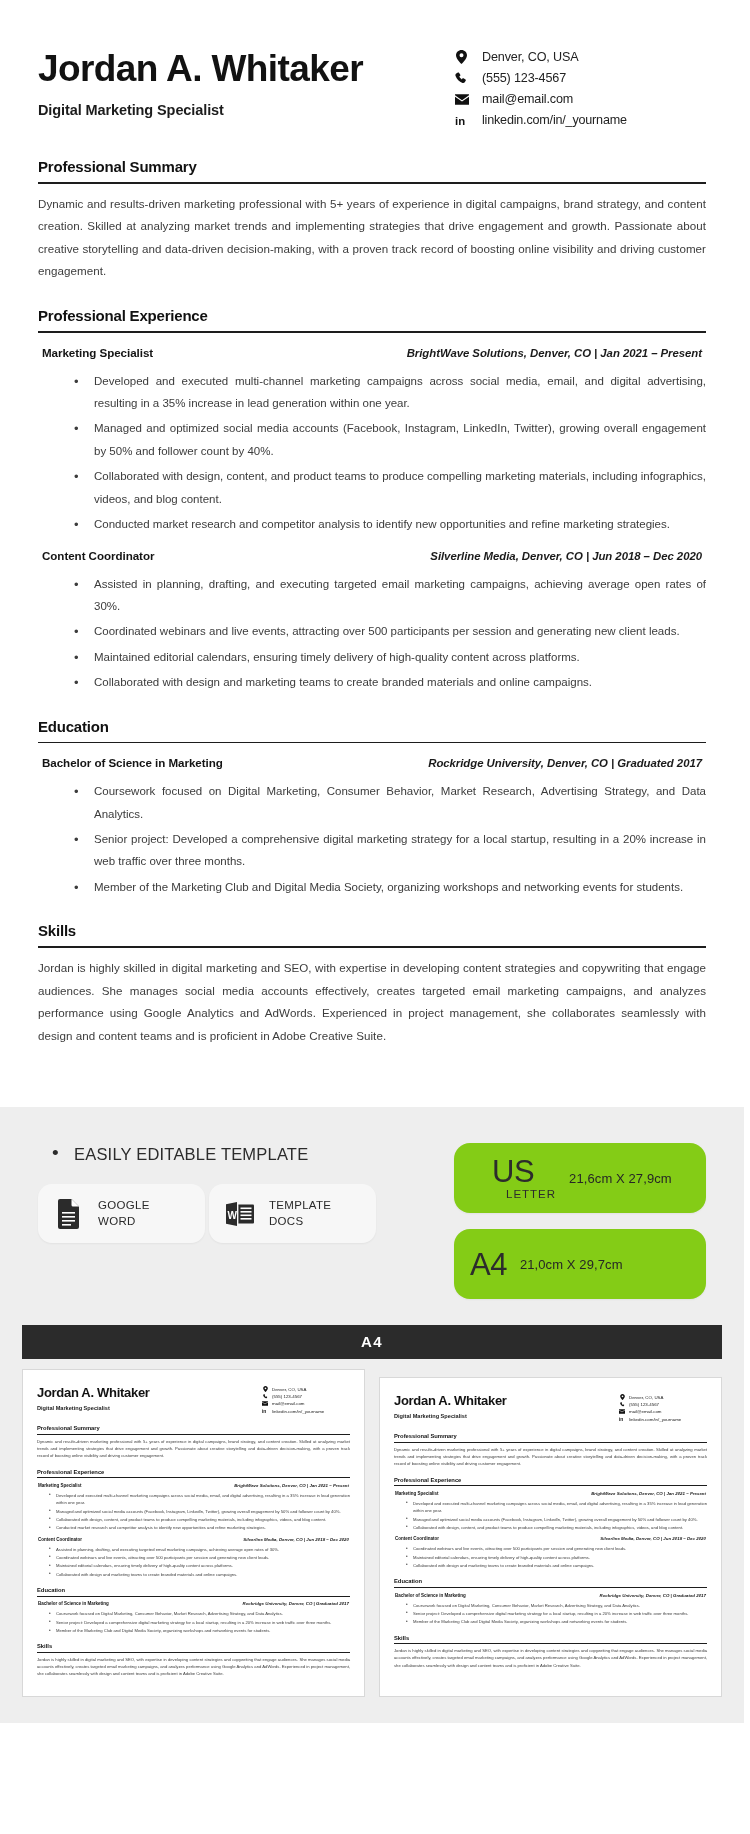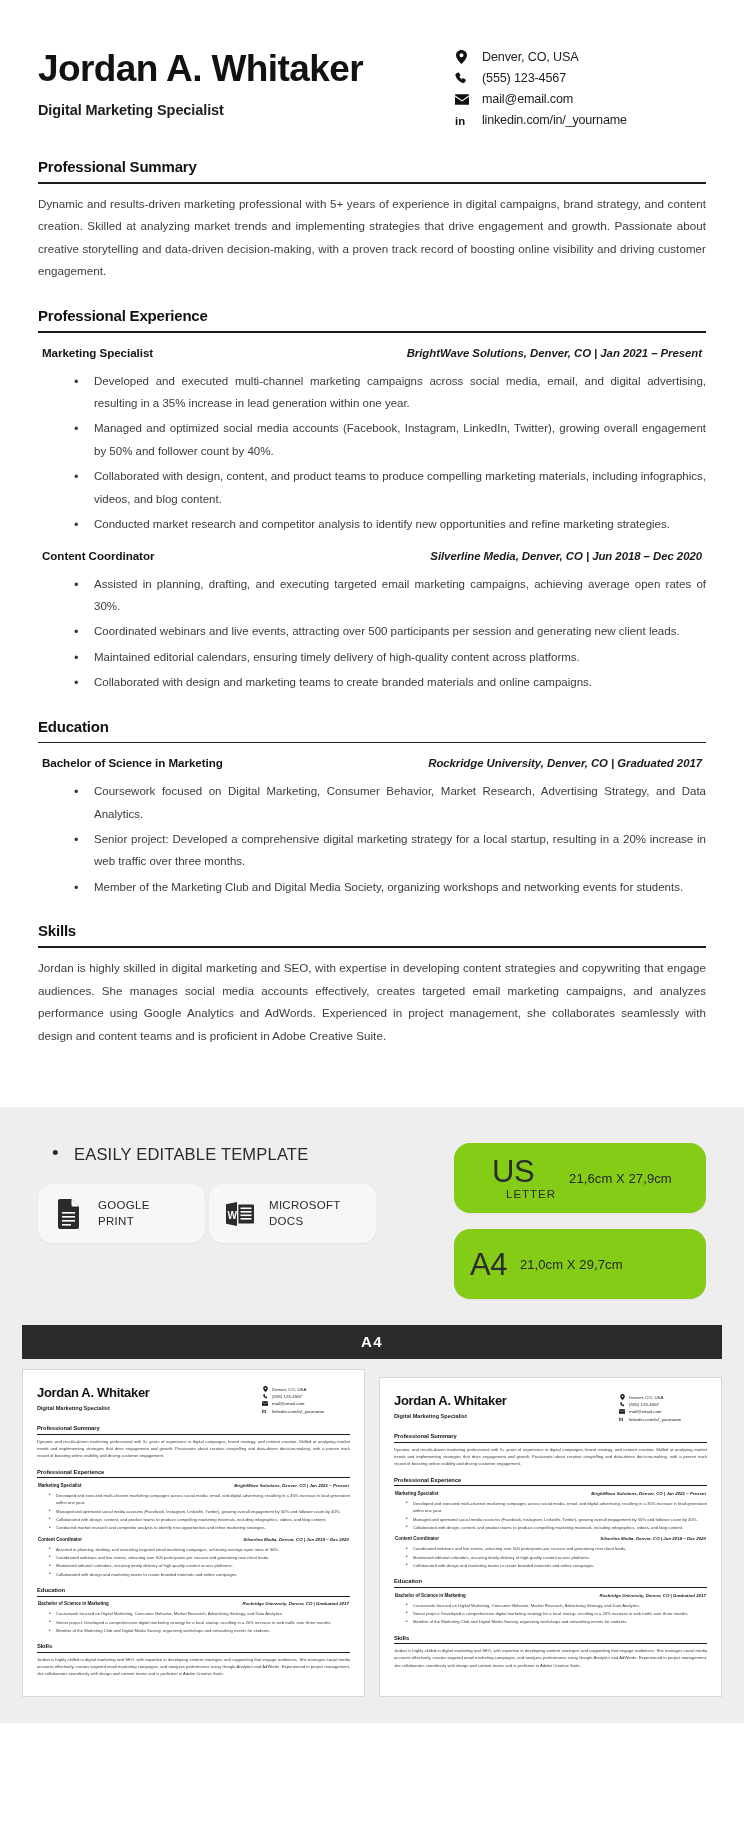--- a/index.html
+++ b/index.html
@@ -262,38 +262,38 @@
                 <path fill="#2b2b2b" d="M14.5 0H3a2 2 0 0 0-2 2v26a2 2 0 0 0 2 2h17a2 2 0 0 0 2-2V7.5L14.5 0z"></path>
                 <path fill="#ffffff" d="M14.5 0v6a1.5 1.5 0 0 0 1.5 1.5h6L14.5 0z"></path>
                 <rect x="5" y="13" width="13" height="1.6" fill="#ffffff"></rect>
                 <rect x="5" y="17" width="13" height="1.6" fill="#ffffff"></rect>
                 <rect x="5" y="21" width="13" height="1.6" fill="#ffffff"></rect>
                 <rect x="5" y="25" width="9" height="1.6" fill="#ffffff"></rect>
               </svg>
             </span>
             <span class="app-label">
               <span>GOOGLE</span><br>
-              <span>PRINT</span>
+              <span>WORD</span>
             </span>
           </div>
 
           <div class="app-card">
             <span class="app-ico">
               <svg width="28" height="28" viewBox="0 0 28 28">
                 <path fill="#2b2b2b" d="M0 4.2 11 2.1v23.8L0 23.8V4.2z"></path>
                 <path fill="#2b2b2b" d="M12.4 4.6H27a1 1 0 0 1 1 1v16.8a1 1 0 0 1-1 1H12.4V4.6z"></path>
                 <rect x="14.5" y="7.5" width="11" height="1.6" fill="#ffffff"></rect>
                 <rect x="14.5" y="11" width="11" height="1.6" fill="#ffffff"></rect>
                 <rect x="14.5" y="14.5" width="11" height="1.6" fill="#ffffff"></rect>
                 <rect x="14.5" y="18" width="11" height="1.6" fill="#ffffff"></rect>
                 <text x="1.6" y="18.6" font-family="Liberation Sans, sans-serif" font-size="10" font-weight="700" fill="#ffffff">W</text>
               </svg>
             </span>
             <span class="app-label">
-              <span>MICROSOFT</span><br>
+              <span>TEMPLATE</span><br>
               <span>DOCS</span>
             </span>
           </div>
         </div>
       </div>
 
       <div class="promo-right">
         <div class="size-card">
           <span class="size-key">
             <span class="big">US</span>

